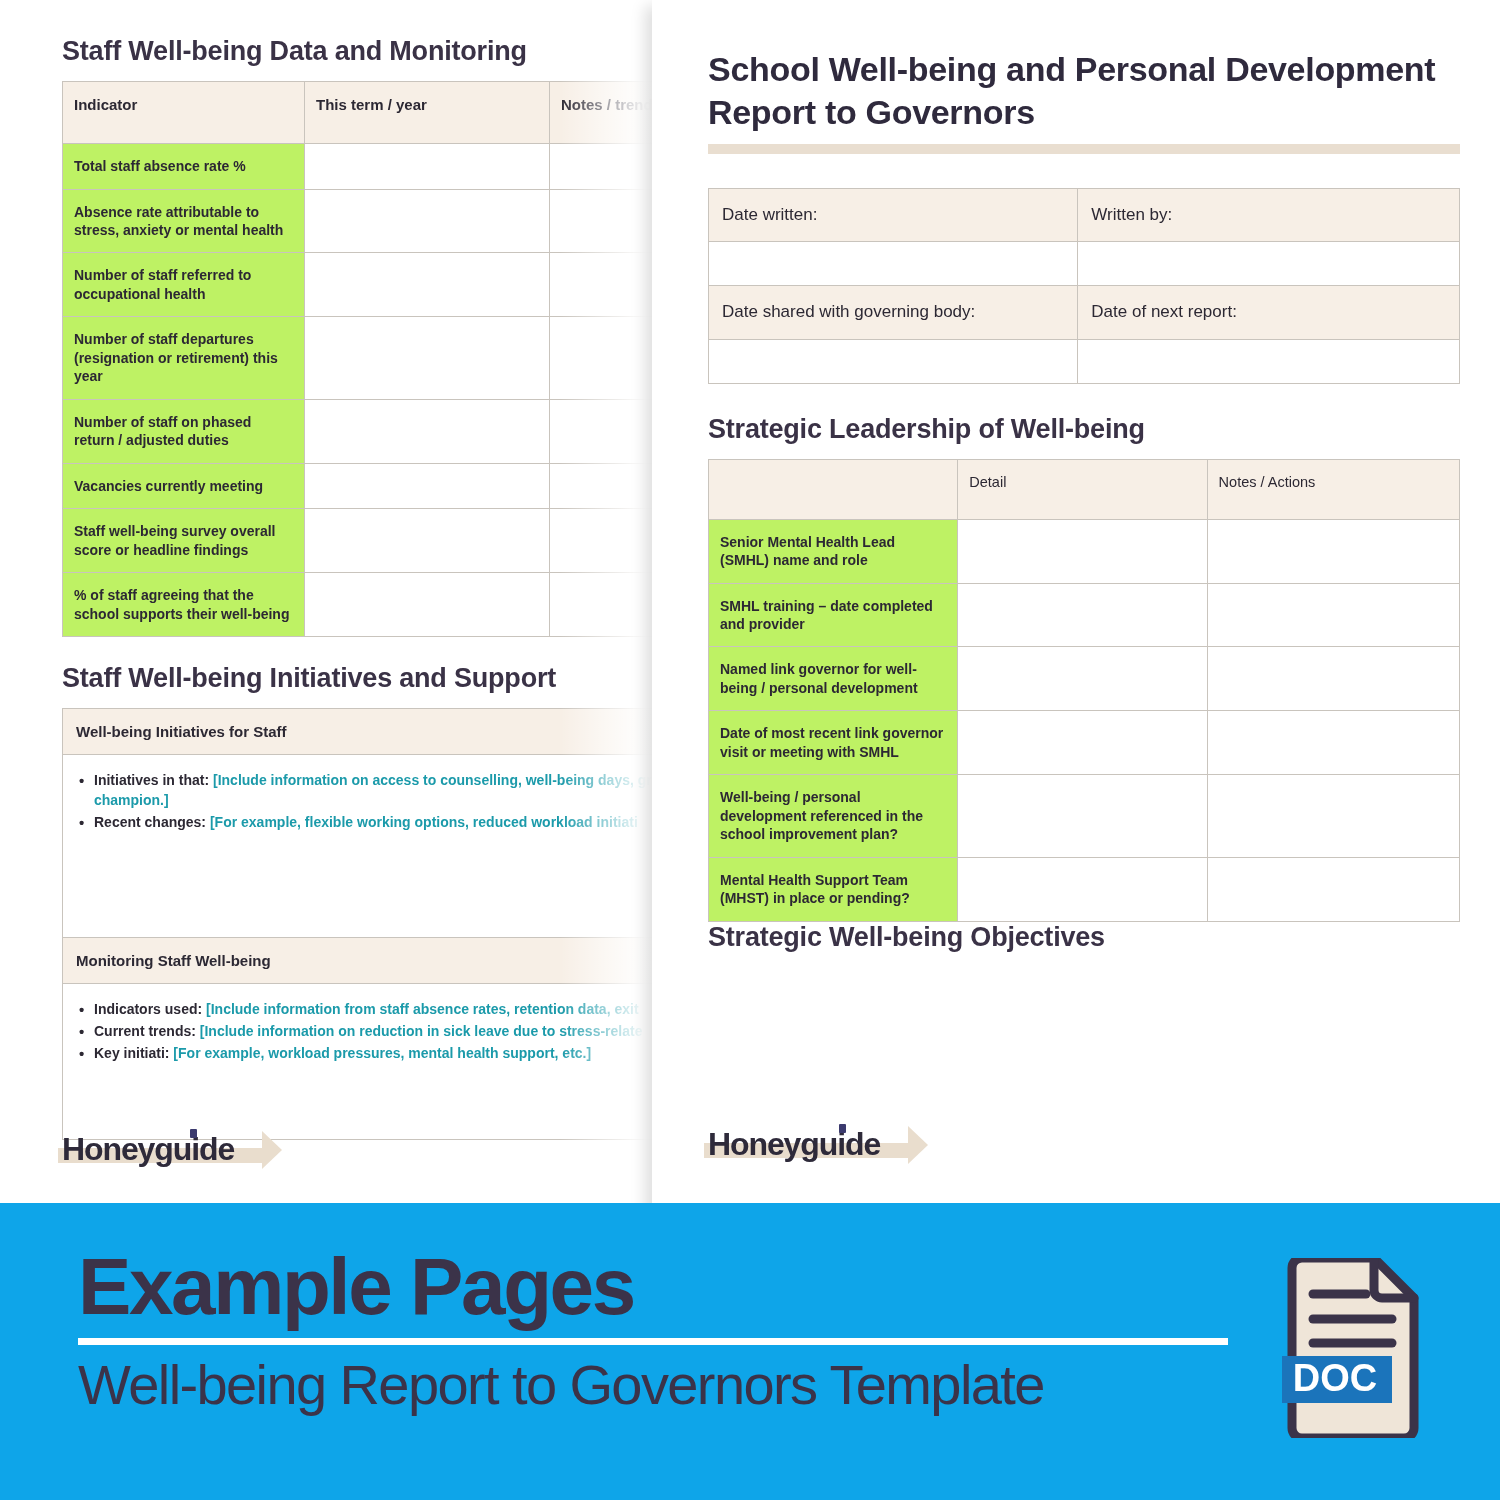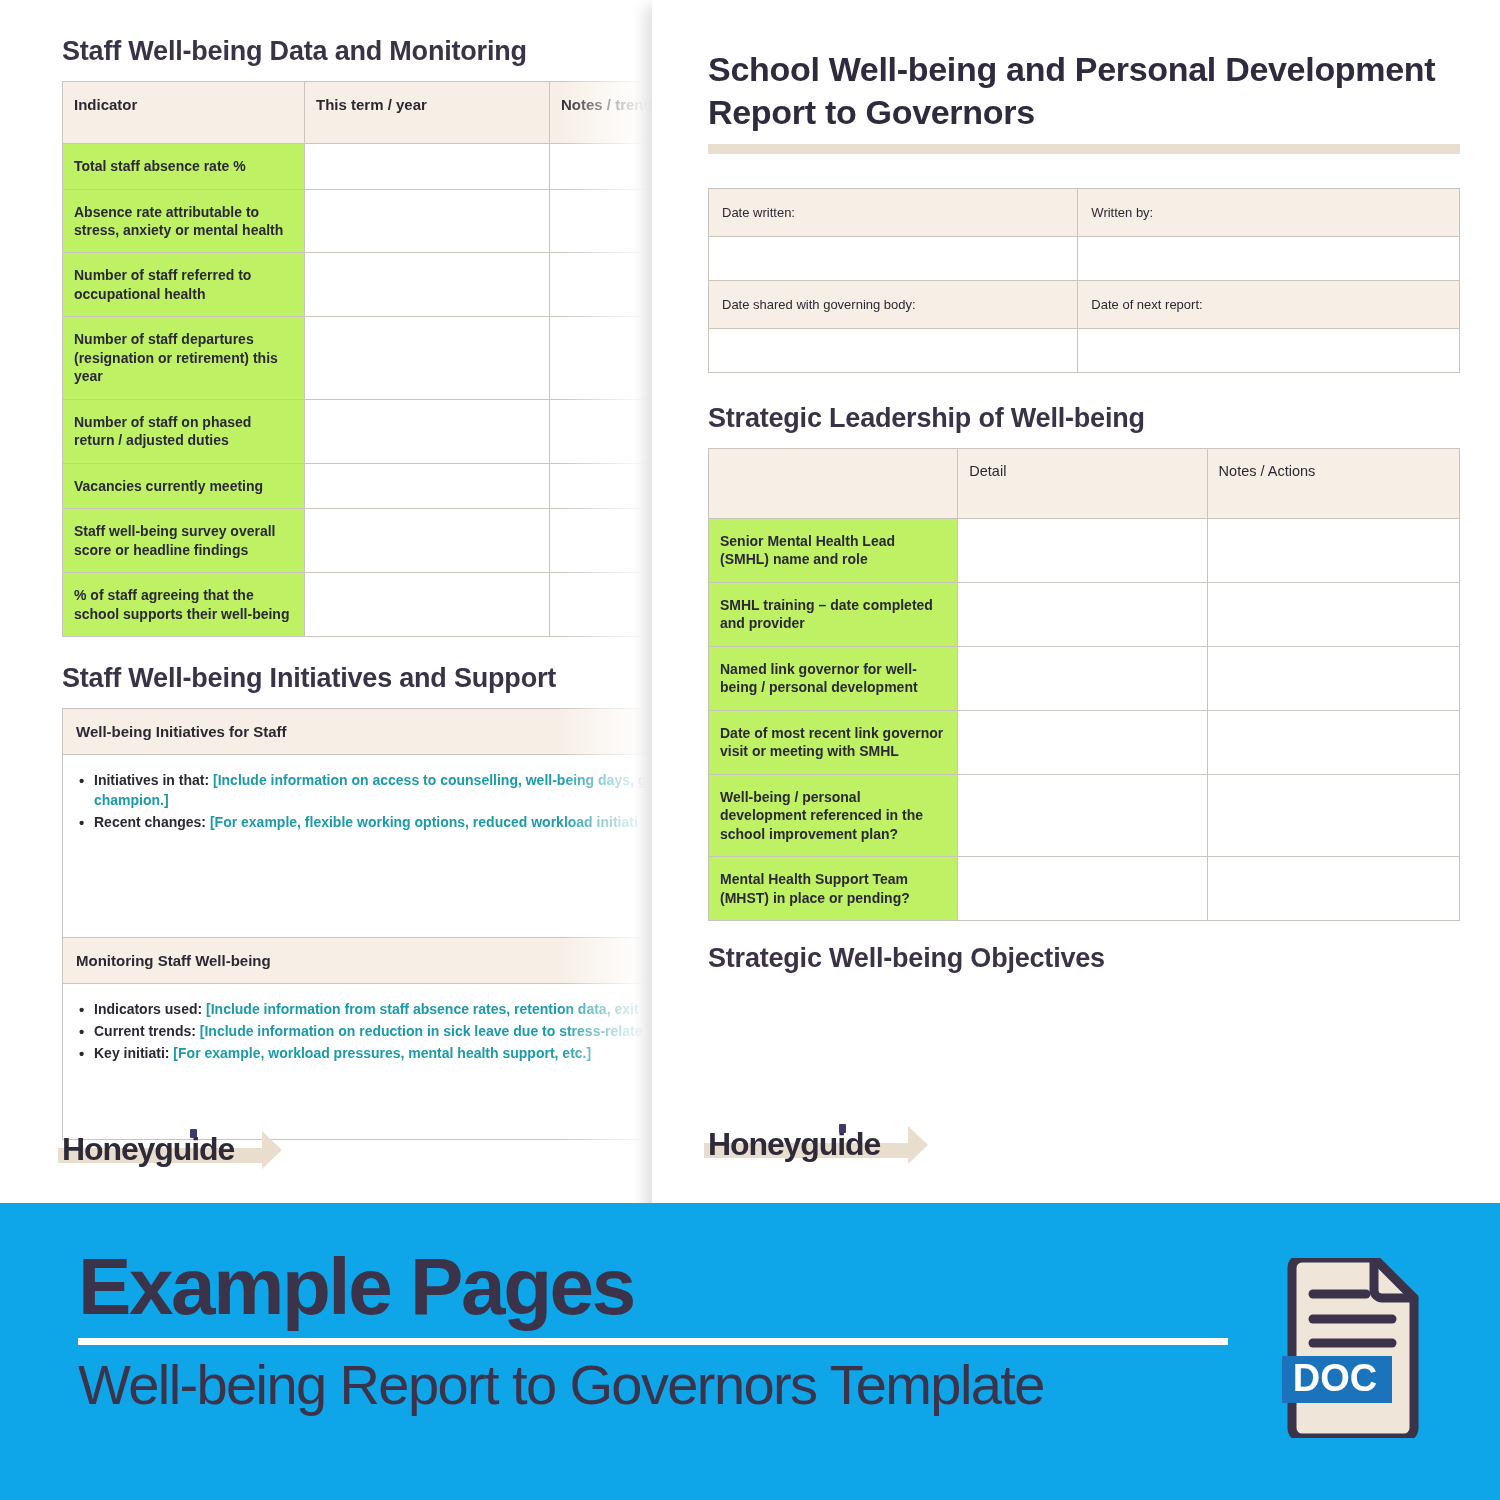--- a/index.html
+++ b/index.html
@@ -104,31 +104,31 @@
     font-size: 15px; color: #2c2833;
   }
   .box-body li .ph { color: #1b9aaa; font-weight: bold; white-space: normal; }
   .box-body li.wrap { white-space: normal; }
   .spacer-60 { height: 58px; }
   .spacer-86 { height: 86px; }
 
   
   #tbl-meta col.m1 { width: 360px; }
   #tbl-meta col.m2 { width: 372px; }
-  #tbl-meta td { height: 38px; padding: 15px 13px; font-size: 13px; }
+  #tbl-meta td { height: 38px; padding: 15px 13px; font-size: 17px; }
   #tbl-meta tr.blankrow td { height: 44px; }
 
   #tbl-leader col.l1 { width: 243px; }
   #tbl-leader col.l2 { width: 243px; }
   #tbl-leader col.l3 { width: 246px; }
-  #tbl-leader tr.head td { height: 70px; font-size: 14.5px; }
+  #tbl-leader tr.head td { height: 60px; font-size: 14.5px; }
   #tbl-leader td { height: 50px; }
 
   .mt-28 { margin-top: 30px; }
-  .mt-20 { margin-top: 22px; }
+  .mt-20 { }
 
   
   .logo { position: absolute; display: flex; align-items: center; }
   .logo-inner { position: relative; display: inline-flex; align-items: center; }
   .logo-band {
     position: absolute; left: -4px; right: -30px; top: 50%;
     height: 15px; transform: translateY(-2px);
     background: #e9ddcd; z-index: 0;
   }
   .logo-arrow {

